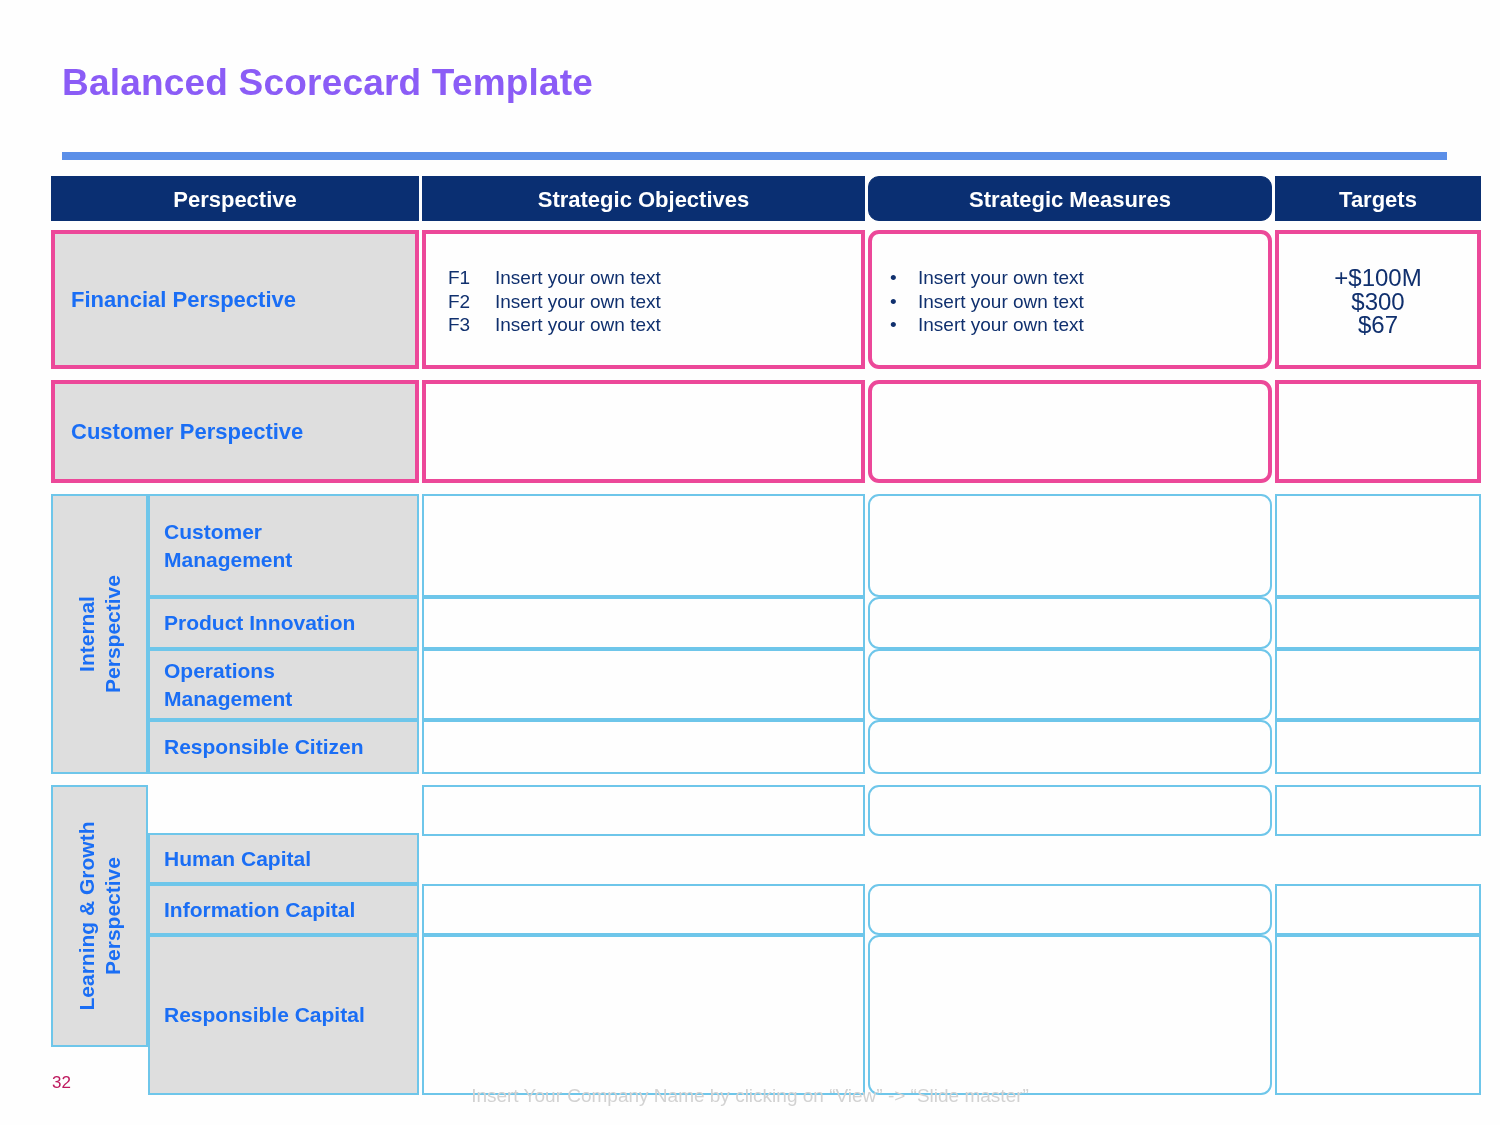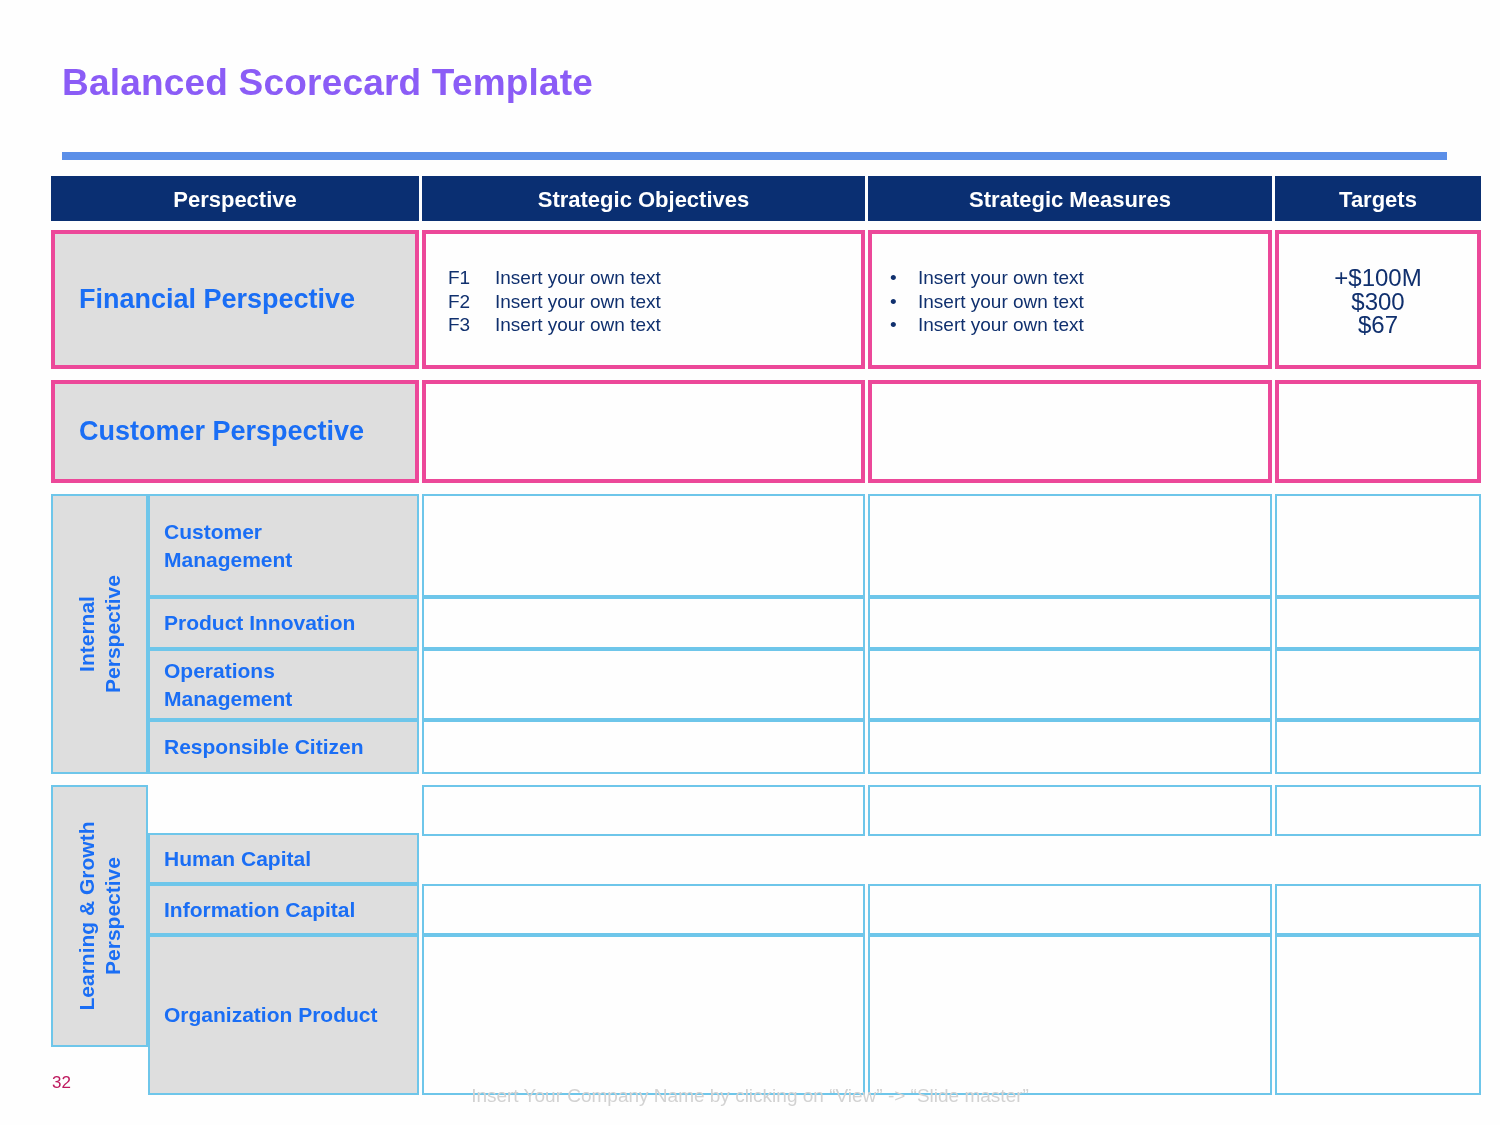--- a/index.html
+++ b/index.html
@@ -55,21 +55,21 @@
     width: 100%;
   }
 
   .cell {
     box-sizing: border-box;
   }
 
   
   .col-persp   { width: 368px; flex: 0 0 368px; }
   .col-obj     { width: 443px; flex: 0 0 443px; }
-  .col-meas    { width: 404px; flex: 0 0 404px; }
+  .col-meas    { width: 404px; flex: 0 0 404px; border-radius: 11px; }
   .col-targ    { width: 206px; flex: 0 0 206px; }
 
   
   .gap-col { flex: 0 0 3px; }
 
   
   .hdr-row { margin-bottom: 9px; }
 
   .hdr-cell {
     background: #0a2f72;
@@ -88,25 +88,25 @@
     background: #fefefe;
     box-sizing: border-box;
   }
 
   .bcell.grey {
     background: #dedede;
   }
 
   .persp-label {
     color: #1a6ef5;
-    font-size: 27px;
+    font-size: 22px;
     font-weight: bold;
     display: flex;
     align-items: center;
-    padding-left: 24px;
+    padding-left: 16px;
     height: 100%;
     box-sizing: border-box;
   }
 
   
   .group-gap { height: 11px; }
 
   
   .r-financial { height: 139px; }
   .r-customer  { height: 103px; }
@@ -372,21 +372,21 @@
           <div class="sub-cell sub-col" style="height:51px;">Information Capital</div>
           <div class="gap-col"></div>
           <div class="right-cell col-obj" style="height:51px;"></div>
           <div class="gap-col"></div>
           <div class="right-cell col-meas" style="height:51px;"></div>
           <div class="gap-col"></div>
           <div class="right-cell col-targ" style="height:51px;"></div>
         </div>
 
         <div class="rrow">
-          <div class="sub-cell sub-col" style="height:160px;">Organization Product</div>
+          <div class="sub-cell sub-col" style="height:160px;">Responsible Capital</div>
           <div class="gap-col"></div>
           <div class="right-cell col-obj" style="height:160px;"></div>
           <div class="gap-col"></div>
           <div class="right-cell col-meas" style="height:160px;"></div>
           <div class="gap-col"></div>
           <div class="right-cell col-targ" style="height:160px;"></div>
         </div>
       </div>
     </div>
 

